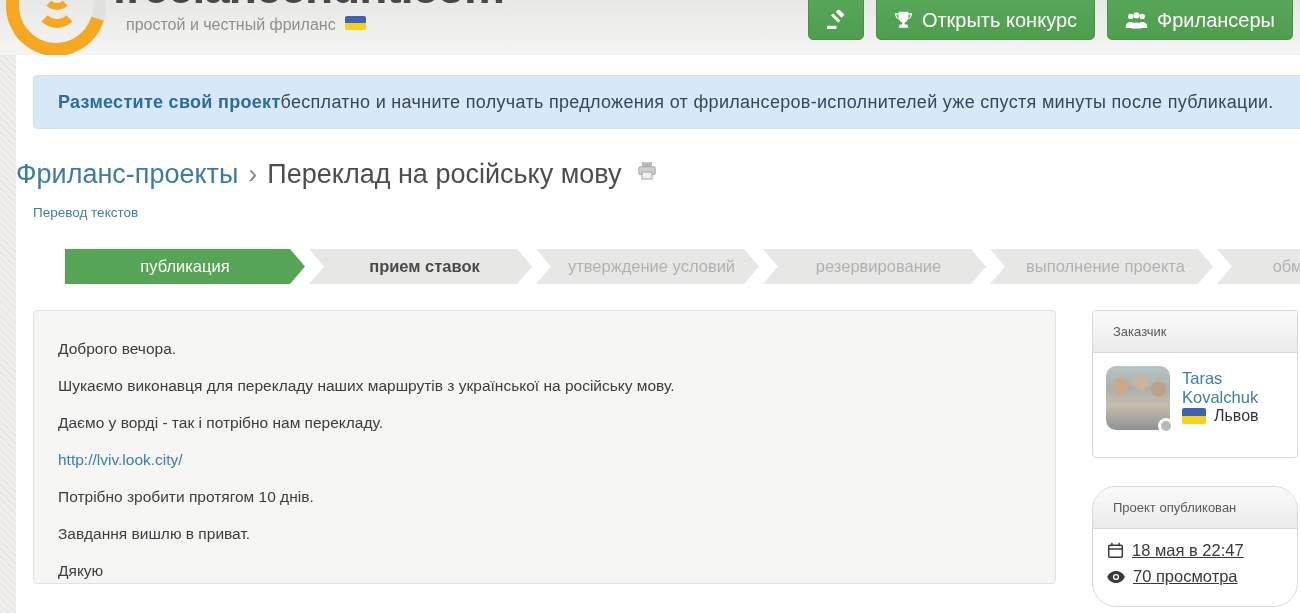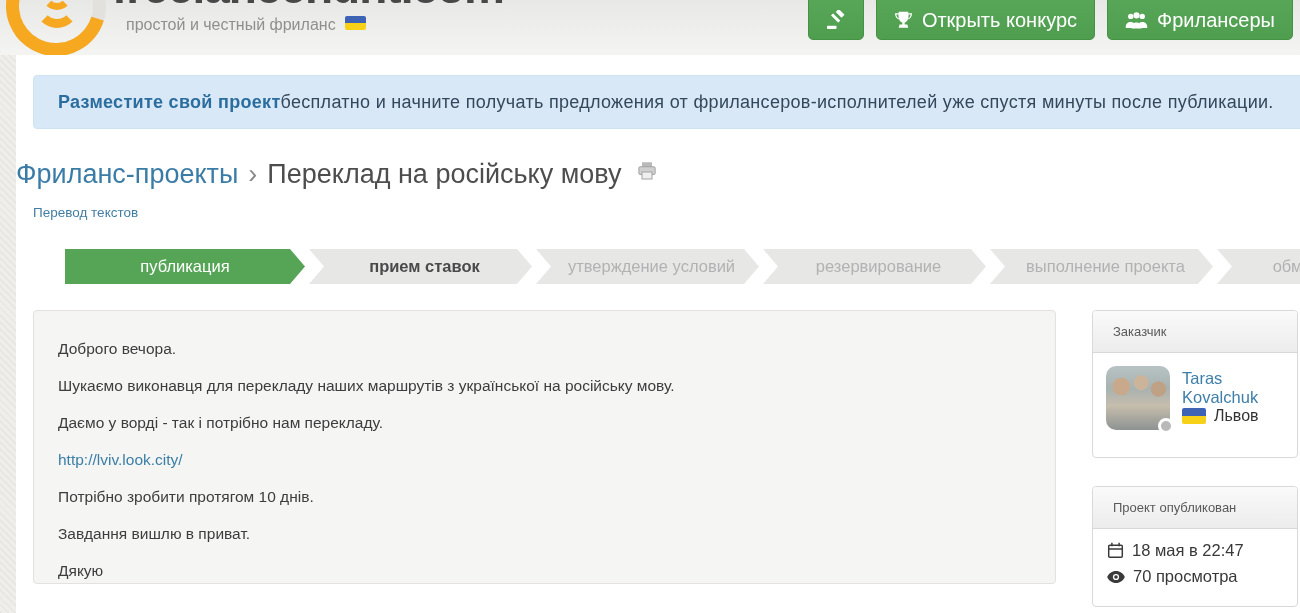--- a/index.html
+++ b/index.html
@@ -130,42 +130,42 @@
   .panel {
     position: absolute; left: 1076px; width: 206px;
     background: #fff; border: 1px solid #d9d9d9; border-radius: 4px; overflow: hidden;
   }
   .panel-head {
     background: linear-gradient(180deg, #fafafa, #ececec);
     border-bottom: 1px solid #d8d8d8;
     padding: 13px 0 13px 20px; font-size: 13px; color: #5a5a5a;
   }
   .panel-customer { top: 255px; height: 148px; }
-  .panel-published { top: 431px; height: 121px; }
+  .panel-published { top: 431px; height: 121px; border-radius: 24px; }
 
   .customer-body { display: flex; gap: 12px; padding: 13px; }
   .avatar-wrap { position: relative; width: 64px; height: 64px; flex: none; }
   .avatar {
     width: 64px; height: 64px; border-radius: 10px; display: block;
     background:
       radial-gradient(circle at 24% 32%, #c9a98c 0 13%, transparent 14%),
       radial-gradient(circle at 55% 26%, #cbb49a 0 12%, transparent 13%),
       radial-gradient(circle at 82% 36%, #bfa186 0 11%, transparent 12%),
       linear-gradient(180deg, #b7c2c4 0%, #a8b2b0 35%, #c6bdac 62%, #8d9392 100%);
   }
   .status-dot {
     position: absolute; right: -4px; bottom: -4px; width: 16px; height: 16px;
     border-radius: 50%; background: #b9b9b9; border: 3px solid #fff;
   }
   .customer-info { padding-top: 3px; }
   .customer-name { font-size: 16.5px; color: #3e7fa9; text-decoration: none; display: block; }
   .customer-city { display: flex; align-items: center; gap: 8px; font-size: 16px; color: #333; }
 
   .published-body { padding: 12px 14px; }
-  .pub-row { display: flex; align-items: center; gap: 8px; font-size: 16.5px; color: #383838; margin-bottom: 7px; }
+  .pub-row { display: flex; align-items: center; gap: 8px; font-size: 16.5px; color: #383838; margin-bottom: 7px; text-decoration: underline; }
   .pub-row svg { flex: none; }
 </style>
 </head>
 <body>
 
 <div class="side-strip"></div>
 
 <header class="top-header">
   <div class="logo-mark">
     <span class="ring-gray"></span>

